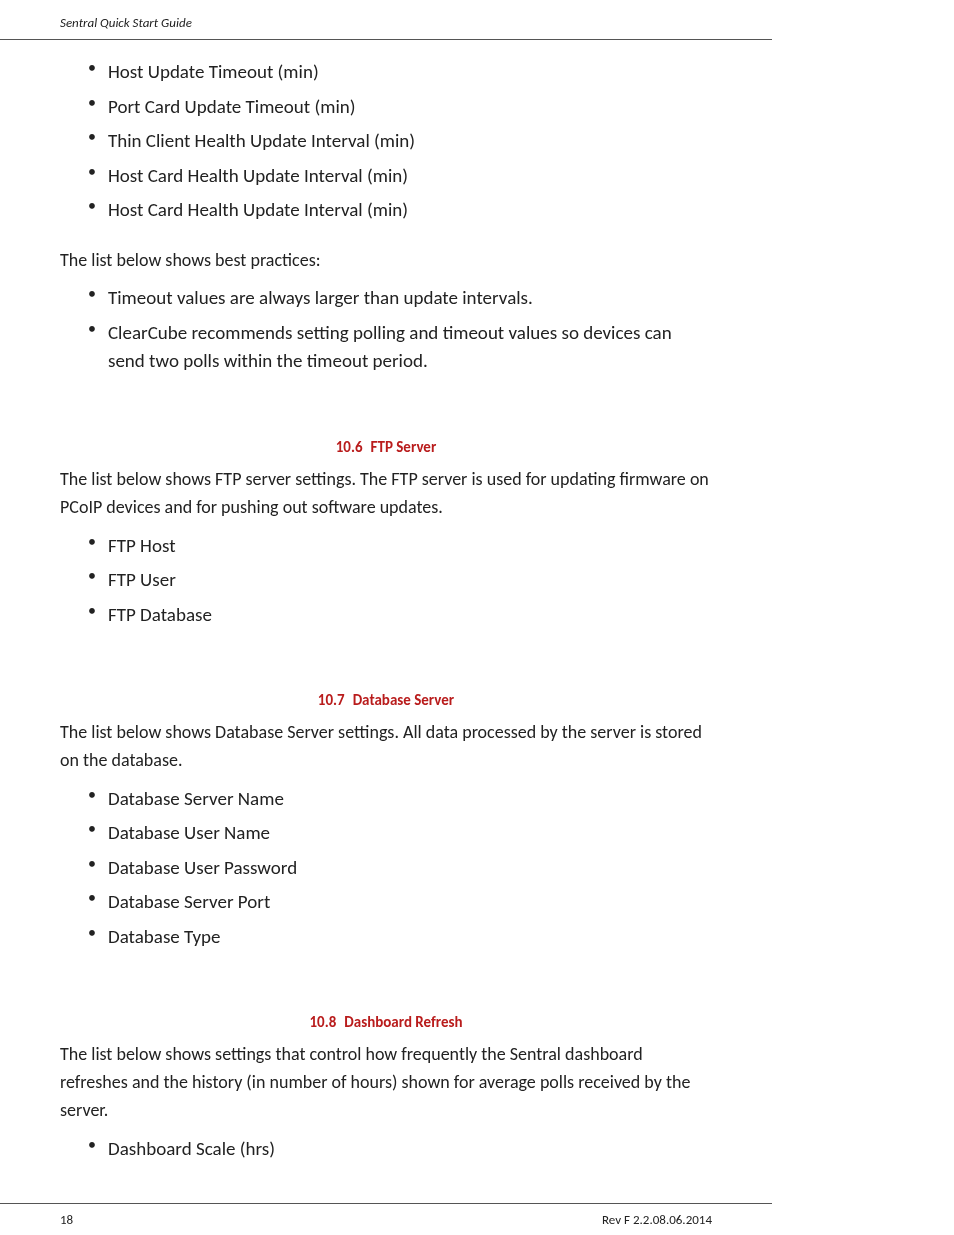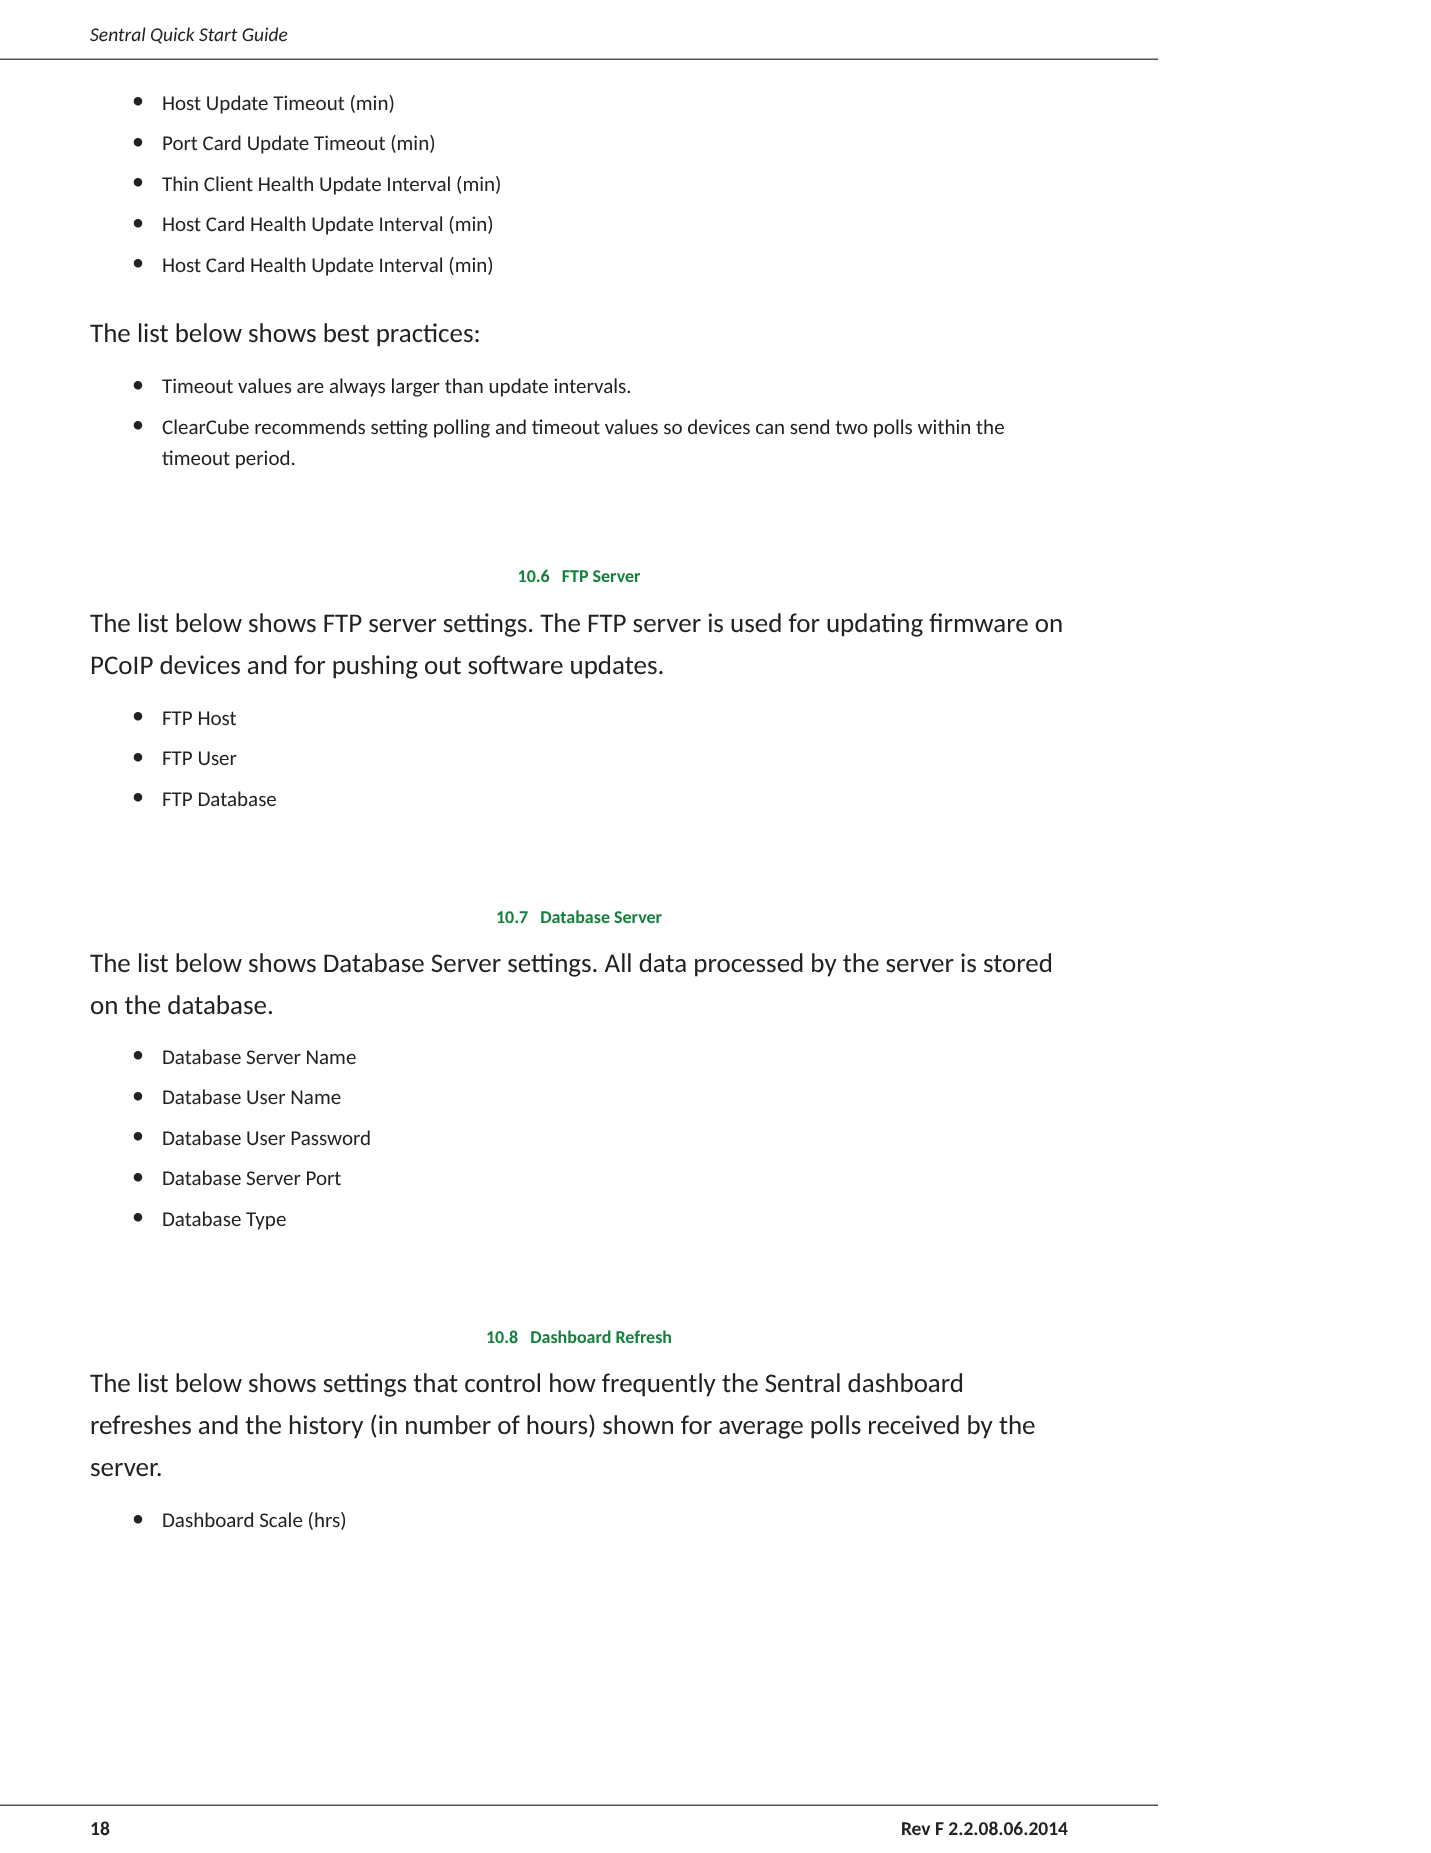--- a/index.html
+++ b/index.html
@@ -45,58 +45,57 @@
     .bullet-list {
       list-style: none;
       padding: 0;
       margin: 0 0 10px 0;
     }
 
     .bullet-list li {
       display: flex;
       align-items: flex-start;
       margin-bottom: 6px;
-      font-size: 14px;
+      font-size: 19px;
       line-height: 1.5;
     }
 
     .bullet-list li::before {
       content: "•";
       margin-right: 12px;
       margin-left: 28px;
       font-size: 16px;
       line-height: 1.3;
       flex-shrink: 0;
     }
 
     .body-text {
       font-size: 18px;
       line-height: 1.55;
       margin-bottom: 10px;
     }
 
     .section-heading {
       text-align: center;
-      color: #15803d;
-      font-size: 12px;
+      color: #b91c1c;
+      font-size: 15px;
       font-weight: bold;
       margin: 30px 0 10px 0;
     }
 
     .section-heading .section-num {
       margin-right: 8px;
     }
 
     .footer {
       border-top: 1.5px solid #555;
       padding: 8px 60px;
       display: flex;
       justify-content: space-between;
       align-items: center;
-      font-weight: bold;
     }
 
     .footer-page {
       font-size: 13px;
       color: #222;
     }
 
     .footer-rev {
       font-size: 13px;
       color: #222;

